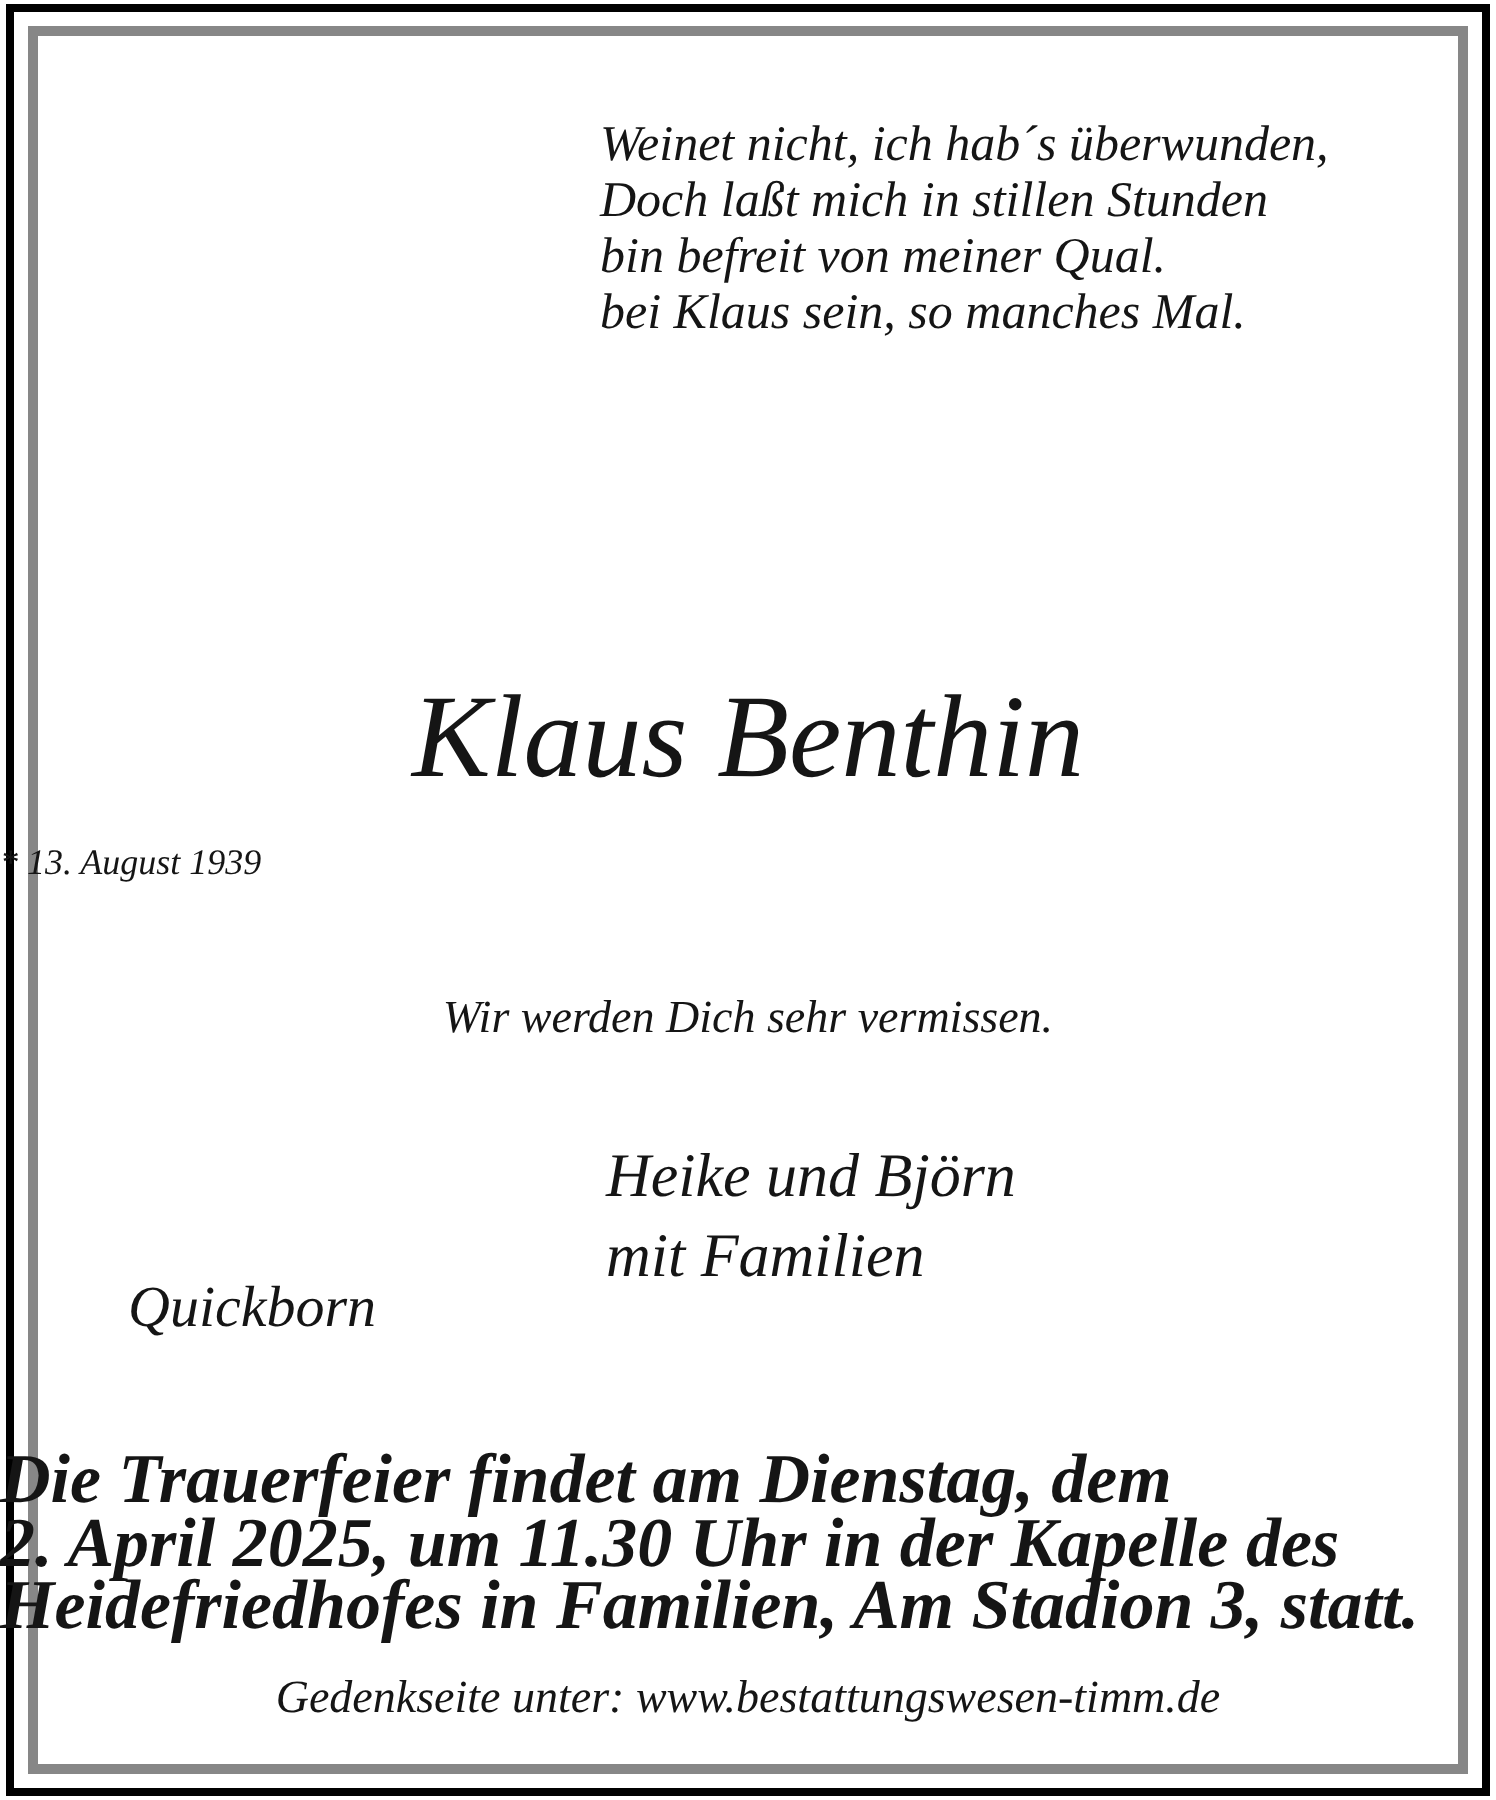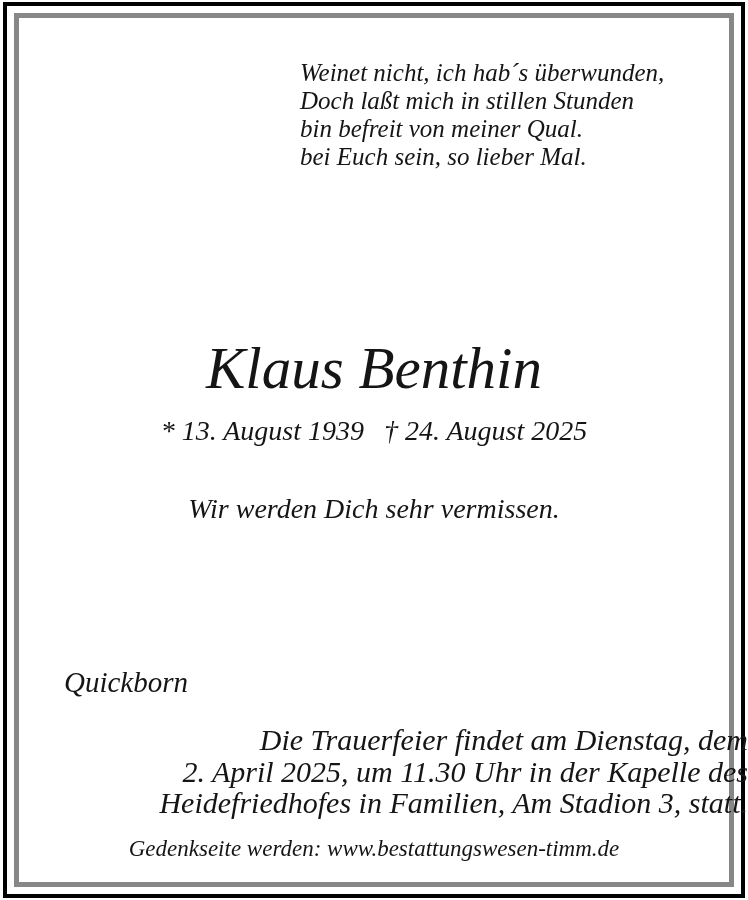--- a/index.html
+++ b/index.html
@@ -56,63 +56,63 @@
     font-size: 59px;
     line-height: 70px;
     text-align: center;
     white-space: nowrap;
   }
   .dates {
     position: absolute;
     left: 0;
     right: 0;
     top: 416px;
-    font-size: 28px;
+    font-size: 18px;
     line-height: 30px;
     display: flex;
-    justify-content: center;
     gap: 20px;
     white-space: nowrap;
   }
   .farewell {
     position: absolute;
     left: 0;
     right: 0;
     top: 490px;
-    font-size: 28px;
+    font-size: 23px;
     line-height: 38px;
     text-align: center;
     white-space: nowrap;
   }
   .mourners {
     position: absolute;
     left: 303px;
     top: 568px;
     font-size: 31px;
     line-height: 40px;
     text-align: left;
     white-space: nowrap;
   }
   .city {
     position: absolute;
     left: 64px;
-    top: 665px;
+    top: 637px;
     font-size: 29px;
     line-height: 34px;
     white-space: nowrap;
   }
   .funeral {
     position: absolute;
     left: 0;
     right: 0;
     top: 724px;
-    font-size: 30px;
+    font-size: 35px;
     line-height: 31.5px;
-    text-align: right;
+    text-align: left;
     white-space: nowrap;
+    font-weight: bold;
   }
   .memorial {
     position: absolute;
     left: 0;
     right: 0;
     top: 835px;
     font-size: 23px;
     line-height: 27px;
     text-align: center;
     white-space: nowrap;
@@ -123,37 +123,40 @@
 
 <div class="page">
 
   <div class="frame-outer"></div>
   <div class="frame-inner"></div>
 
   <div class="poem">
     <div>Weinet nicht, ich hab´s überwunden,</div>
     <div>Doch laßt mich in stillen Stunden</div>
     <div>bin befreit von meiner Qual.</div>
-    <div>bei Euch sein, so lieber Mal.</div>
+    <div>bei Klaus sein, so manches Mal.</div>
   </div>
 
 
   <div class="name">Klaus Benthin</div>
 
   <div class="dates">
     <span>* 13. August 1939</span>
-    <span>† 24. August 2025</span>
   </div>
 
   <div class="farewell">Wir werden Dich sehr vermissen.</div>
 
+  <div class="mourners">
+    <div>Heike und Björn</div>
+    <div>mit Familien</div>
+  </div>
 
   <div class="city">Quickborn</div>
 
   <div class="funeral">
     <div>Die Trauerfeier findet am Dienstag, dem</div>
     <div>2. April 2025, um 11.30 Uhr in der Kapelle des</div>
     <div>Heidefriedhofes in Familien, Am Stadion 3, statt.</div>
   </div>
 
-  <div class="memorial">Gedenkseite werden: www.bestattungswesen-timm.de</div>
+  <div class="memorial">Gedenkseite unter: www.bestattungswesen-timm.de</div>
 
 </div>
 
 </body></html>

